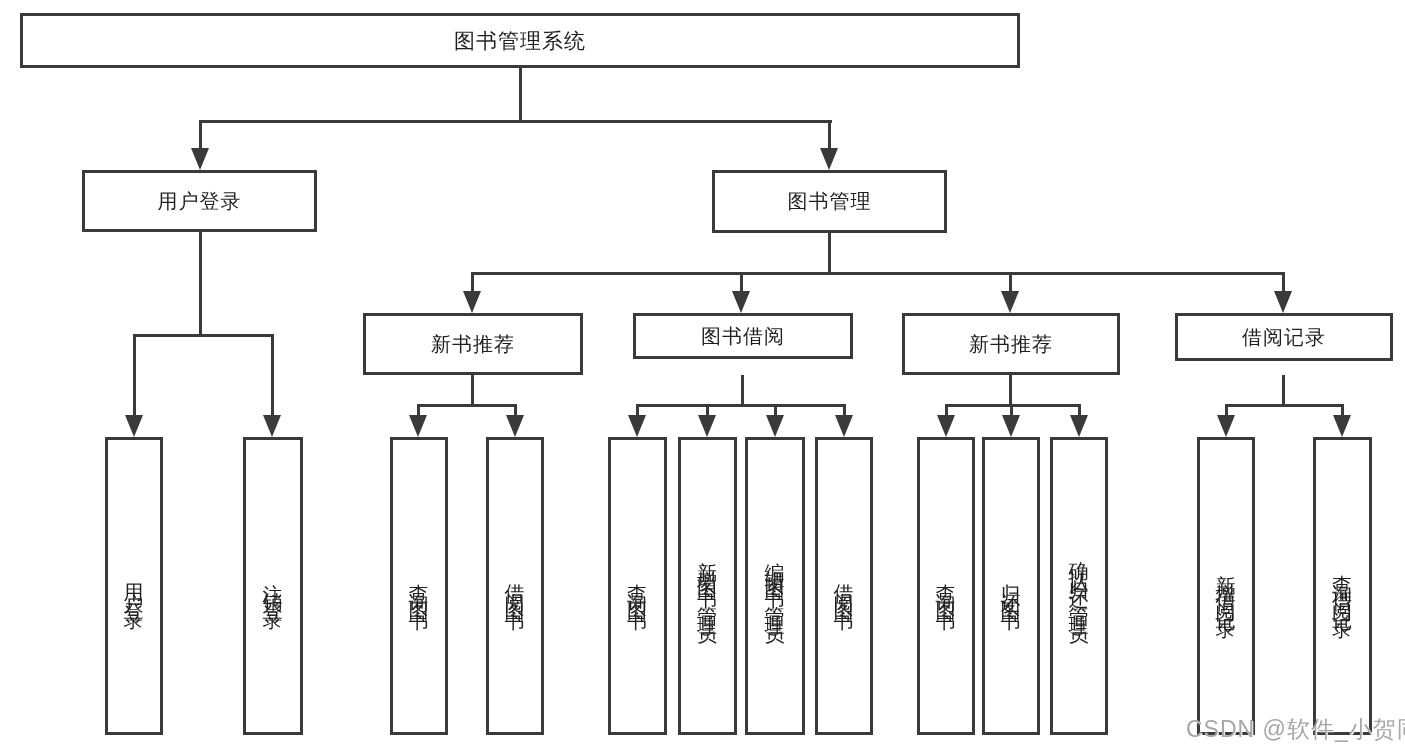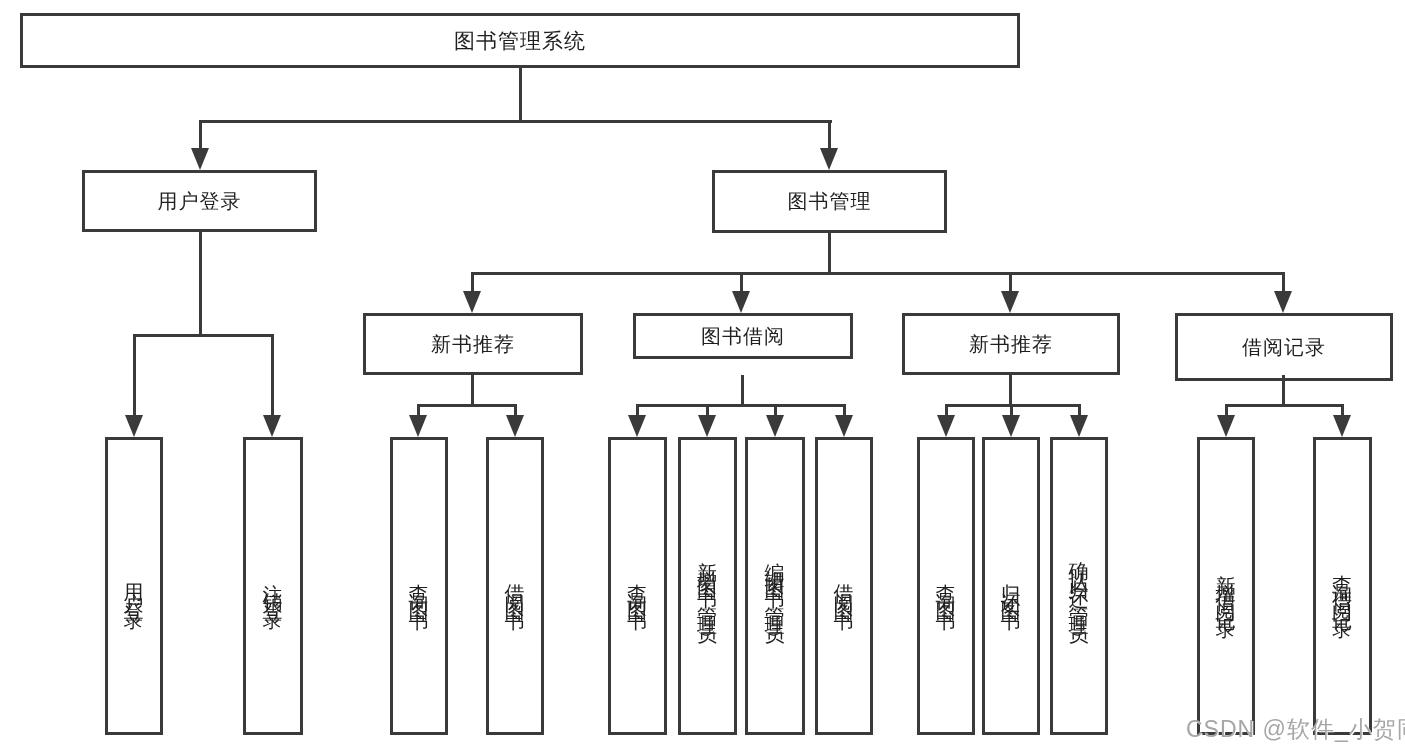--- a/index.html
+++ b/index.html
@@ -67,21 +67,21 @@
 
   <div class="box" style="left:363px;top:313px;width:220px;height:62px;">
     <span>新书推荐</span>
   </div>
   <div class="box" style="left:633px;top:313px;width:220px;height:46px;">
     <span>图书借阅</span>
   </div>
   <div class="box" style="left:902px;top:313px;width:218px;height:62px;">
     <span>新书推荐</span>
   </div>
-  <div class="box" style="left:1175px;top:313px;width:218px;height:68px;">
+  <div class="box" style="left:1175px;top:313px;width:218px;height:48px;">
     <span>借阅记录</span>
   </div>
 
   <div class="box" style="left:105px;top:437px;width:58px;height:298px;">
     <span class="vtext">用户登录</span>
   </div>
   <div class="box" style="left:243px;top:437px;width:60px;height:298px;">
     <span class="vtext">注销登录</span>
   </div>
 

